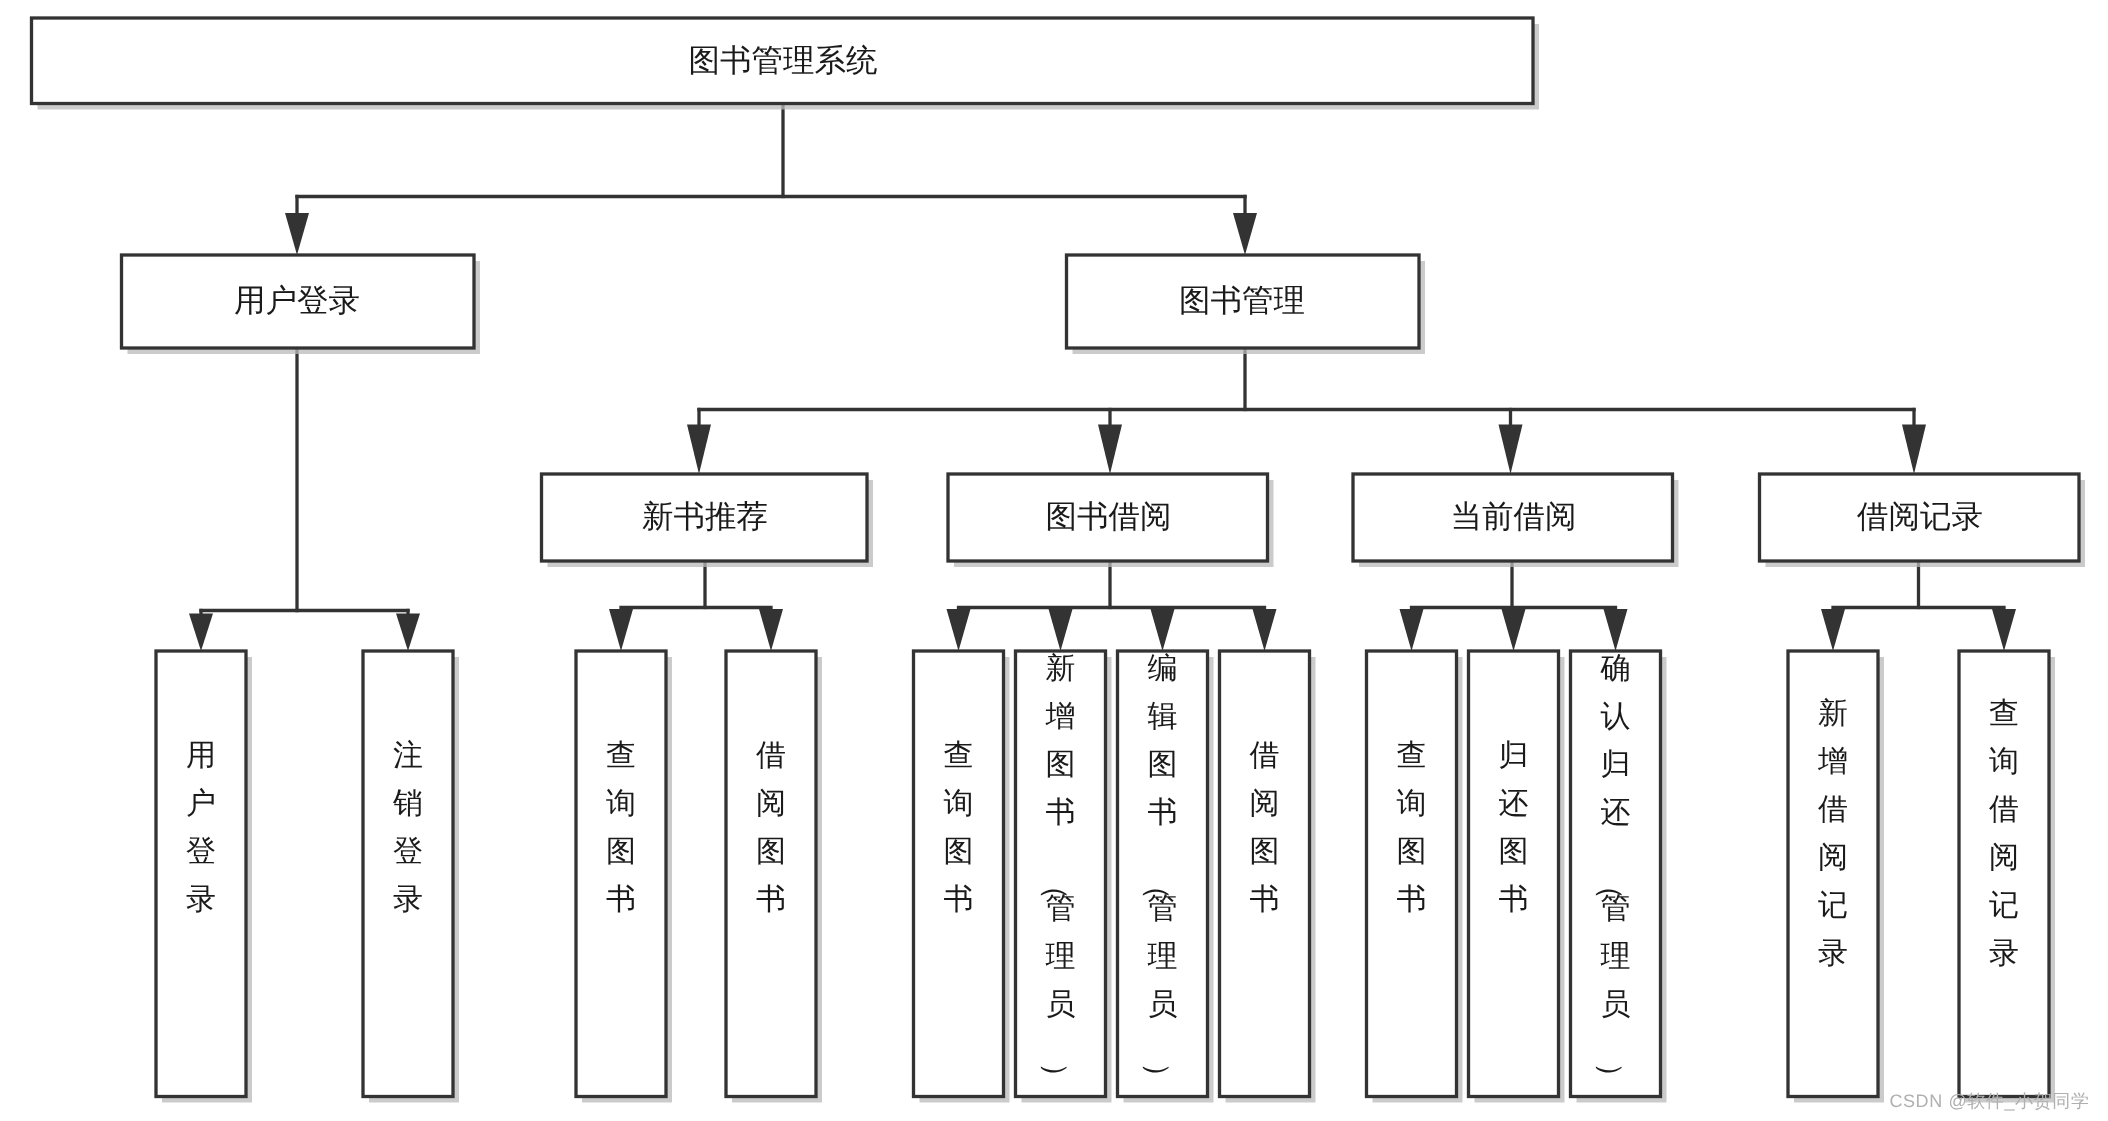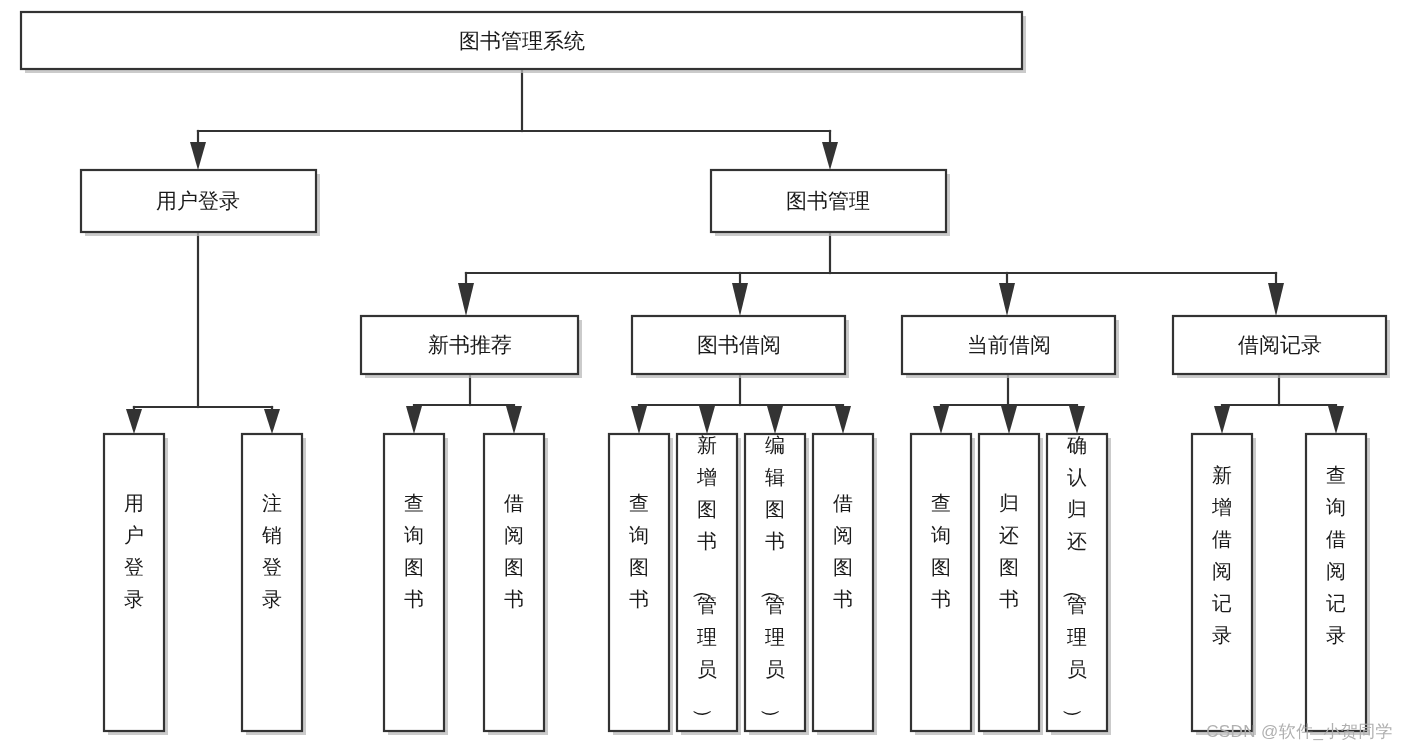--- a/index.html
+++ b/index.html
@@ -59,21 +59,21 @@
     font-size: 20px;
     fill: #1a1a1a;
     text-anchor: middle;
     white-space: pre;
   }
   .watermark {
     position: absolute;
     right: 12px;
     bottom: 4px;
     font-family: "Liberation Sans", "DejaVu Sans", sans-serif;
-    font-size: 17px;
+    font-size: 12px;
     color: #b0b0b0;
     letter-spacing: 0.4px;
     user-select: none;
     pointer-events: none;
     white-space: nowrap;
   }
 </style>
 </head>
 <body>
 

